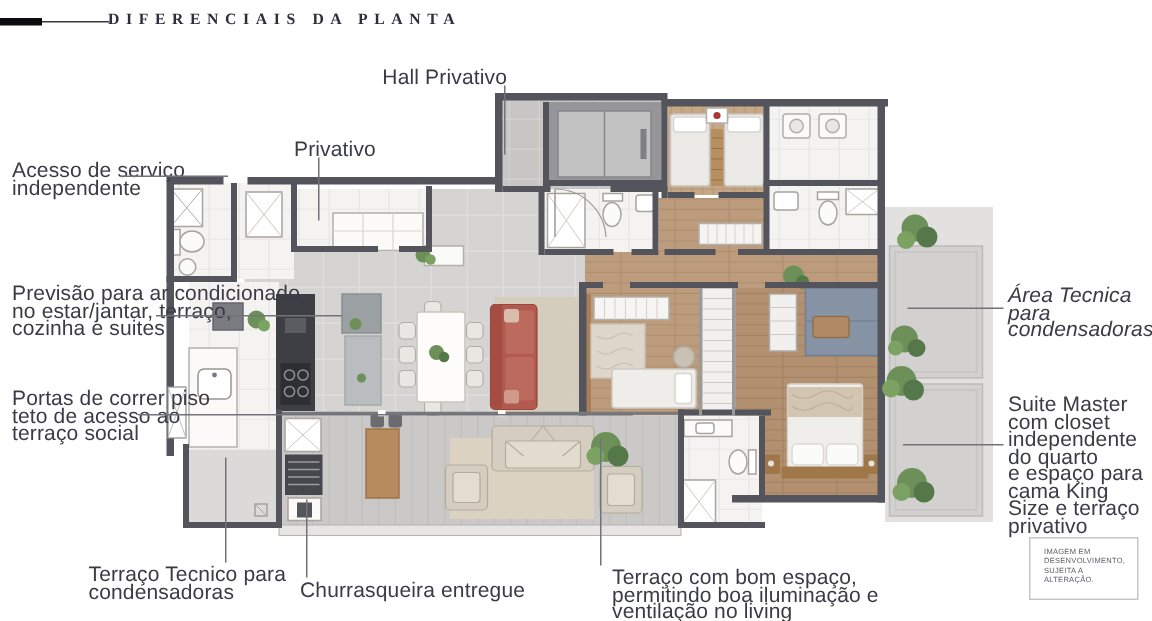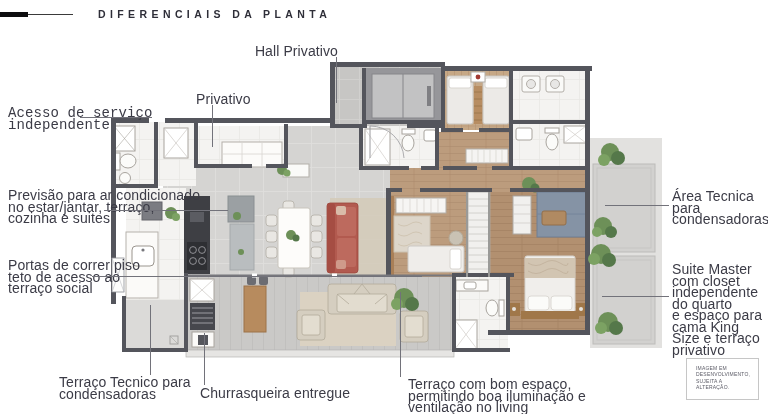--- a/index.html
+++ b/index.html
@@ -1,23 +1,24 @@
 <!DOCTYPE html>
 <html><head>
 <meta charset="utf-8">
 <style>
   html,body{margin:0;padding:0;}
   body{
     width:768px;height:414px;position:relative;overflow:hidden;
     background:#ffffff;font-family:"Liberation Sans",sans-serif;
   }
   .title{
-    position:absolute;left:98px;top:8px;
+    position:absolute;left:72px;top:8px;
     font-size:10.5px;font-weight:bold;letter-spacing:4.4px;color:#2e2e38;
     white-space:nowrap;
+    font-family:Liberation Serif, serif;
   }
   .title-bar{position:absolute;left:0;top:12px;width:28px;height:5px;background:#0d0d0f;}
   .title-rule{position:absolute;left:28px;top:14px;width:45px;height:1px;background:#3a3a3a;}
   .lbl{
     position:absolute;font-size:14px;line-height:11.5px;color:#3b3b46;
     white-space:pre-line;letter-spacing:0.1px;
   }
   .lbl.right{text-align:right;}
   .ld{position:absolute;background:#72727a;}
   .ld.h{height:1px;}
@@ -363,21 +364,21 @@
 <div class="title-bar"></div>
 <div class="title-rule"></div>
 <div class="title">DIFERENCIAIS DA PLANTA</div>
 
 <div class="lbl right" style="left:252px;top:46px;width:86px;">Hall Privativo</div>
 <div class="ld v" style="left:336px;top:57px;height:46px;"></div>
 
 <div class="lbl" style="left:196px;top:94px;">Privativo</div>
 <div class="ld v" style="left:212px;top:105px;height:42px;"></div>
 
-<div class="lbl" style="left:8px;top:108px;font-family:Liberation Mono, monospace;">Acesso de serviço
+<div class="lbl" style="left:8px;top:108px;">Acesso de serviço
 independente</div>
 <div class="ld h" style="left:80px;top:117px;width:72px;"></div>
 
 <div class="lbl" style="left:8px;top:190px;">Previsão para ar condicionado
 no estar/jantar, terraço,
 cozinha e suites</div>
 <div class="ld h" style="left:104px;top:210px;width:124px;"></div>
 
 <div class="lbl" style="left:8px;top:260px;">Portas de correr piso
 teto de acesso ao
@@ -389,21 +390,21 @@
 <div class="ld v" style="left:150px;top:305px;height:70px;"></div>
 
 <div class="lbl" style="left:200px;top:388px;">Churrasqueira entregue</div>
 <div class="ld v" style="left:204px;top:333px;height:52px;"></div>
 
 <div class="lbl" style="left:408px;top:379px;">Terraço com bom espaço,
 permitindo boa iluminação e
 ventilação no living</div>
 <div class="ld v" style="left:400px;top:292px;height:85px;"></div>
 
-<div class="lbl" style="left:672px;top:191px;">Área Tecnica para
+<div class="lbl" style="left:672px;top:191px;font-style:italic;">Área Tecnica para
 condensadoras</div>
 <div class="ld h" style="left:605px;top:205px;width:64px;"></div>
 
 <div class="lbl" style="left:672px;top:264px;">Suite Master com closet
 independente do quarto
 e espaço para cama King
 Size e terraço privativo</div>
 <div class="ld h" style="left:602px;top:296px;width:67px;"></div>
 
 <div class="disclaimer">IMAGEM EM

